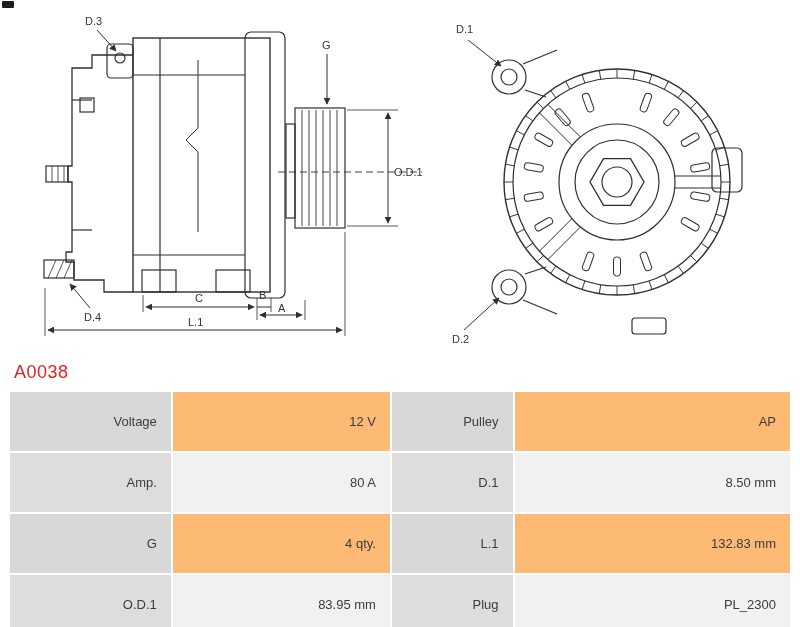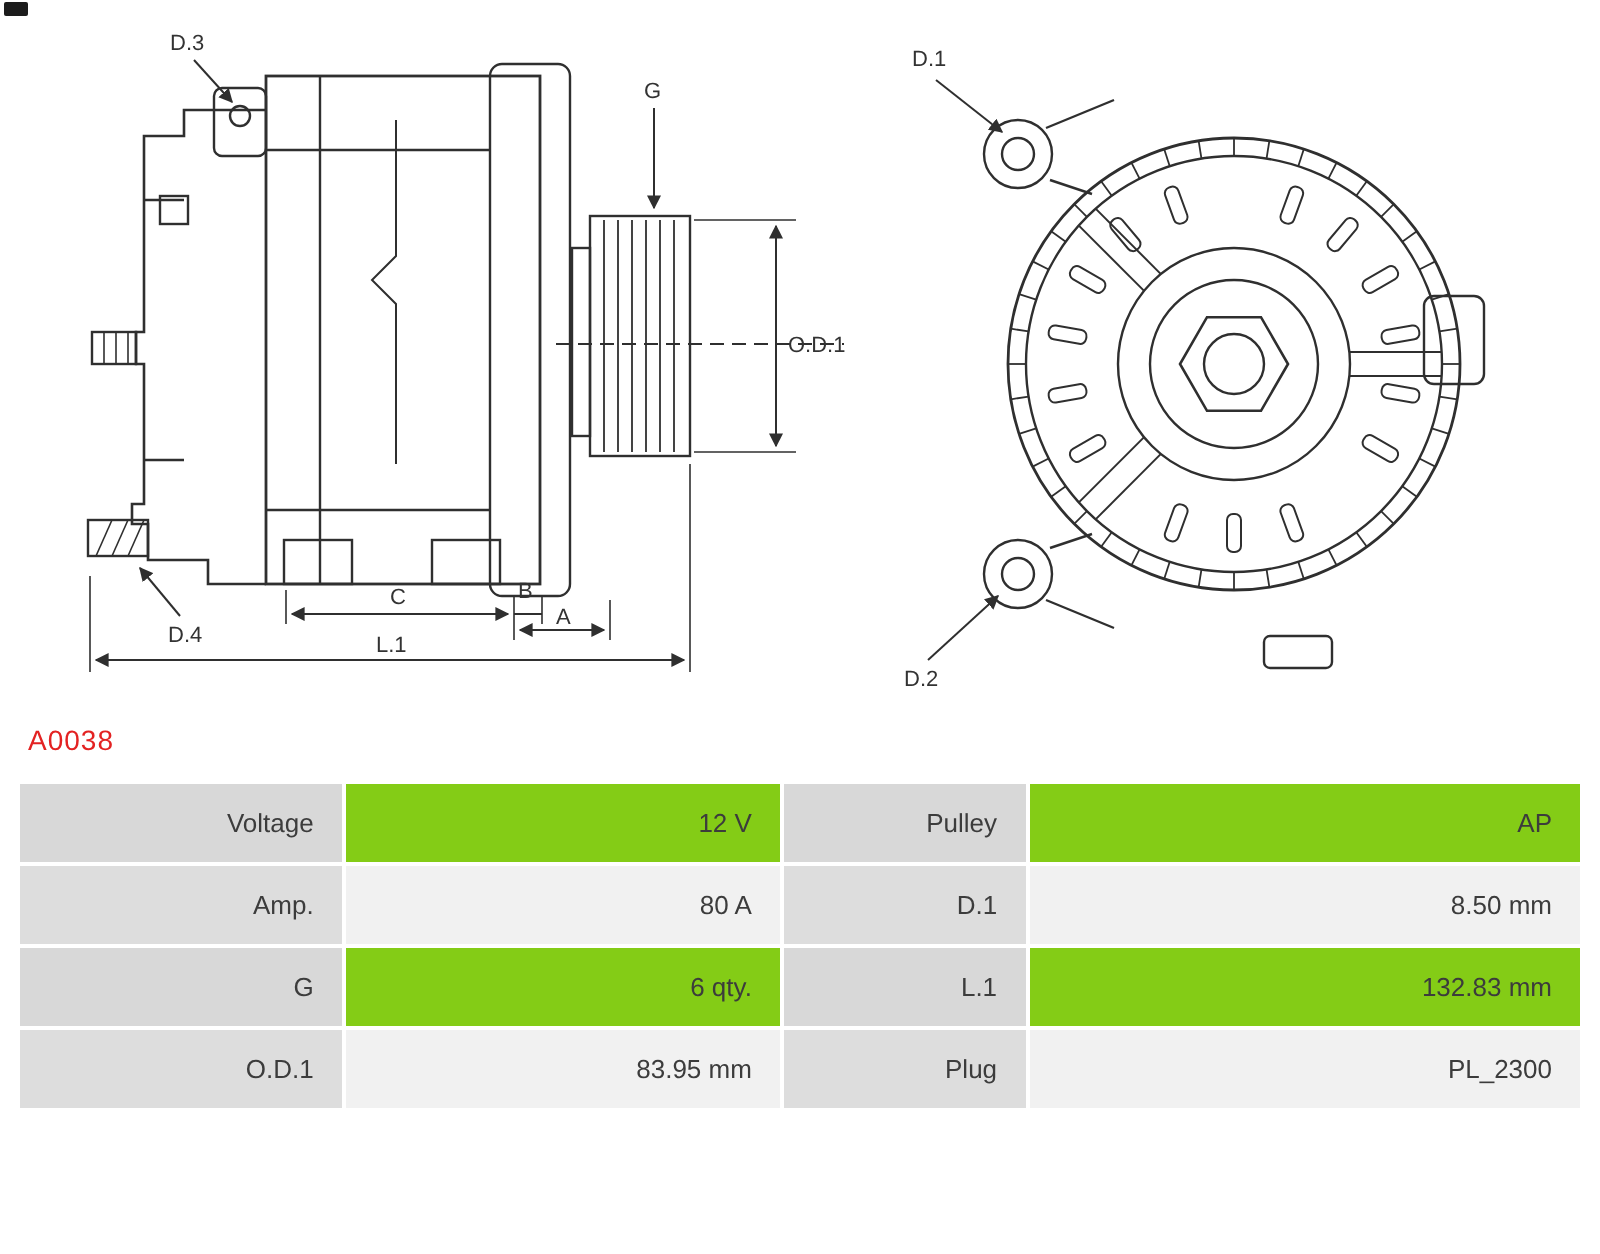--- a/index.html
+++ b/index.html
@@ -1,24 +1,24 @@
 <!DOCTYPE html>
 <html><head>
 <meta charset="utf-8">
 <style>
   html,body{margin:0;padding:0;background:#ffffff;}
   body{width:800px;height:627px;position:relative;font-family:"Liberation Sans",sans-serif;overflow:hidden;}
   .corner-artifact{position:absolute;left:2px;top:1px;width:12px;height:7px;background:#1c1c1c;border-radius:1px;}
   .diagram-wrap{position:absolute;left:0;top:0;width:800px;height:356px;}
   svg text{font-family:"Liberation Sans",sans-serif;font-size:11px;fill:#333333;}
-  .part-number{position:absolute;left:14px;top:362px;font-size:14px;color:#e32222;letter-spacing:0.5px;}
+  .part-number{position:absolute;left:14px;top:362px;font-size:18px;color:#e32222;letter-spacing:0.5px;}
   table.spec{position:absolute;left:8px;top:390px;width:784px;border-collapse:separate;border-spacing:2px;table-layout:fixed;font-size:13px;color:#3c3c3c;}
-  table.spec td{box-sizing:border-box;padding:12px 14px;text-align:right;height:31px;white-space:nowrap;overflow:hidden;}
+  table.spec td{box-sizing:border-box;padding:22px 14px;text-align:right;height:31px;white-space:nowrap;overflow:hidden;}
   td.lab{background:#d8d8d8;}
-  td.val{background:#84cc16;}
+  td.val{background:#fdba74;}
   tr:nth-child(even) td.lab{background:#dddddd;}
   tr:nth-child(even) td.val{background:#f1f1f1;}
 </style>
 </head>
 <body>
 
 <div class="corner-artifact"></div>
 
 <div class="diagram-wrap">
 <svg width="800" height="356" viewBox="0 0 800 356">
@@ -230,21 +230,21 @@
       <td class="val">AP</td>
     </tr>
     <tr>
       <td class="lab">Amp.</td>
       <td class="val">80 A</td>
       <td class="lab">D.1</td>
       <td class="val">8.50 mm</td>
     </tr>
     <tr>
       <td class="lab">G</td>
-      <td class="val">6 qty.</td>
+      <td class="val">4 qty.</td>
       <td class="lab">L.1</td>
       <td class="val">132.83 mm</td>
     </tr>
     <tr>
       <td class="lab">O.D.1</td>
       <td class="val">83.95 mm</td>
       <td class="lab">Plug</td>
       <td class="val">PL_2300</td>
     </tr>
   </tbody>

